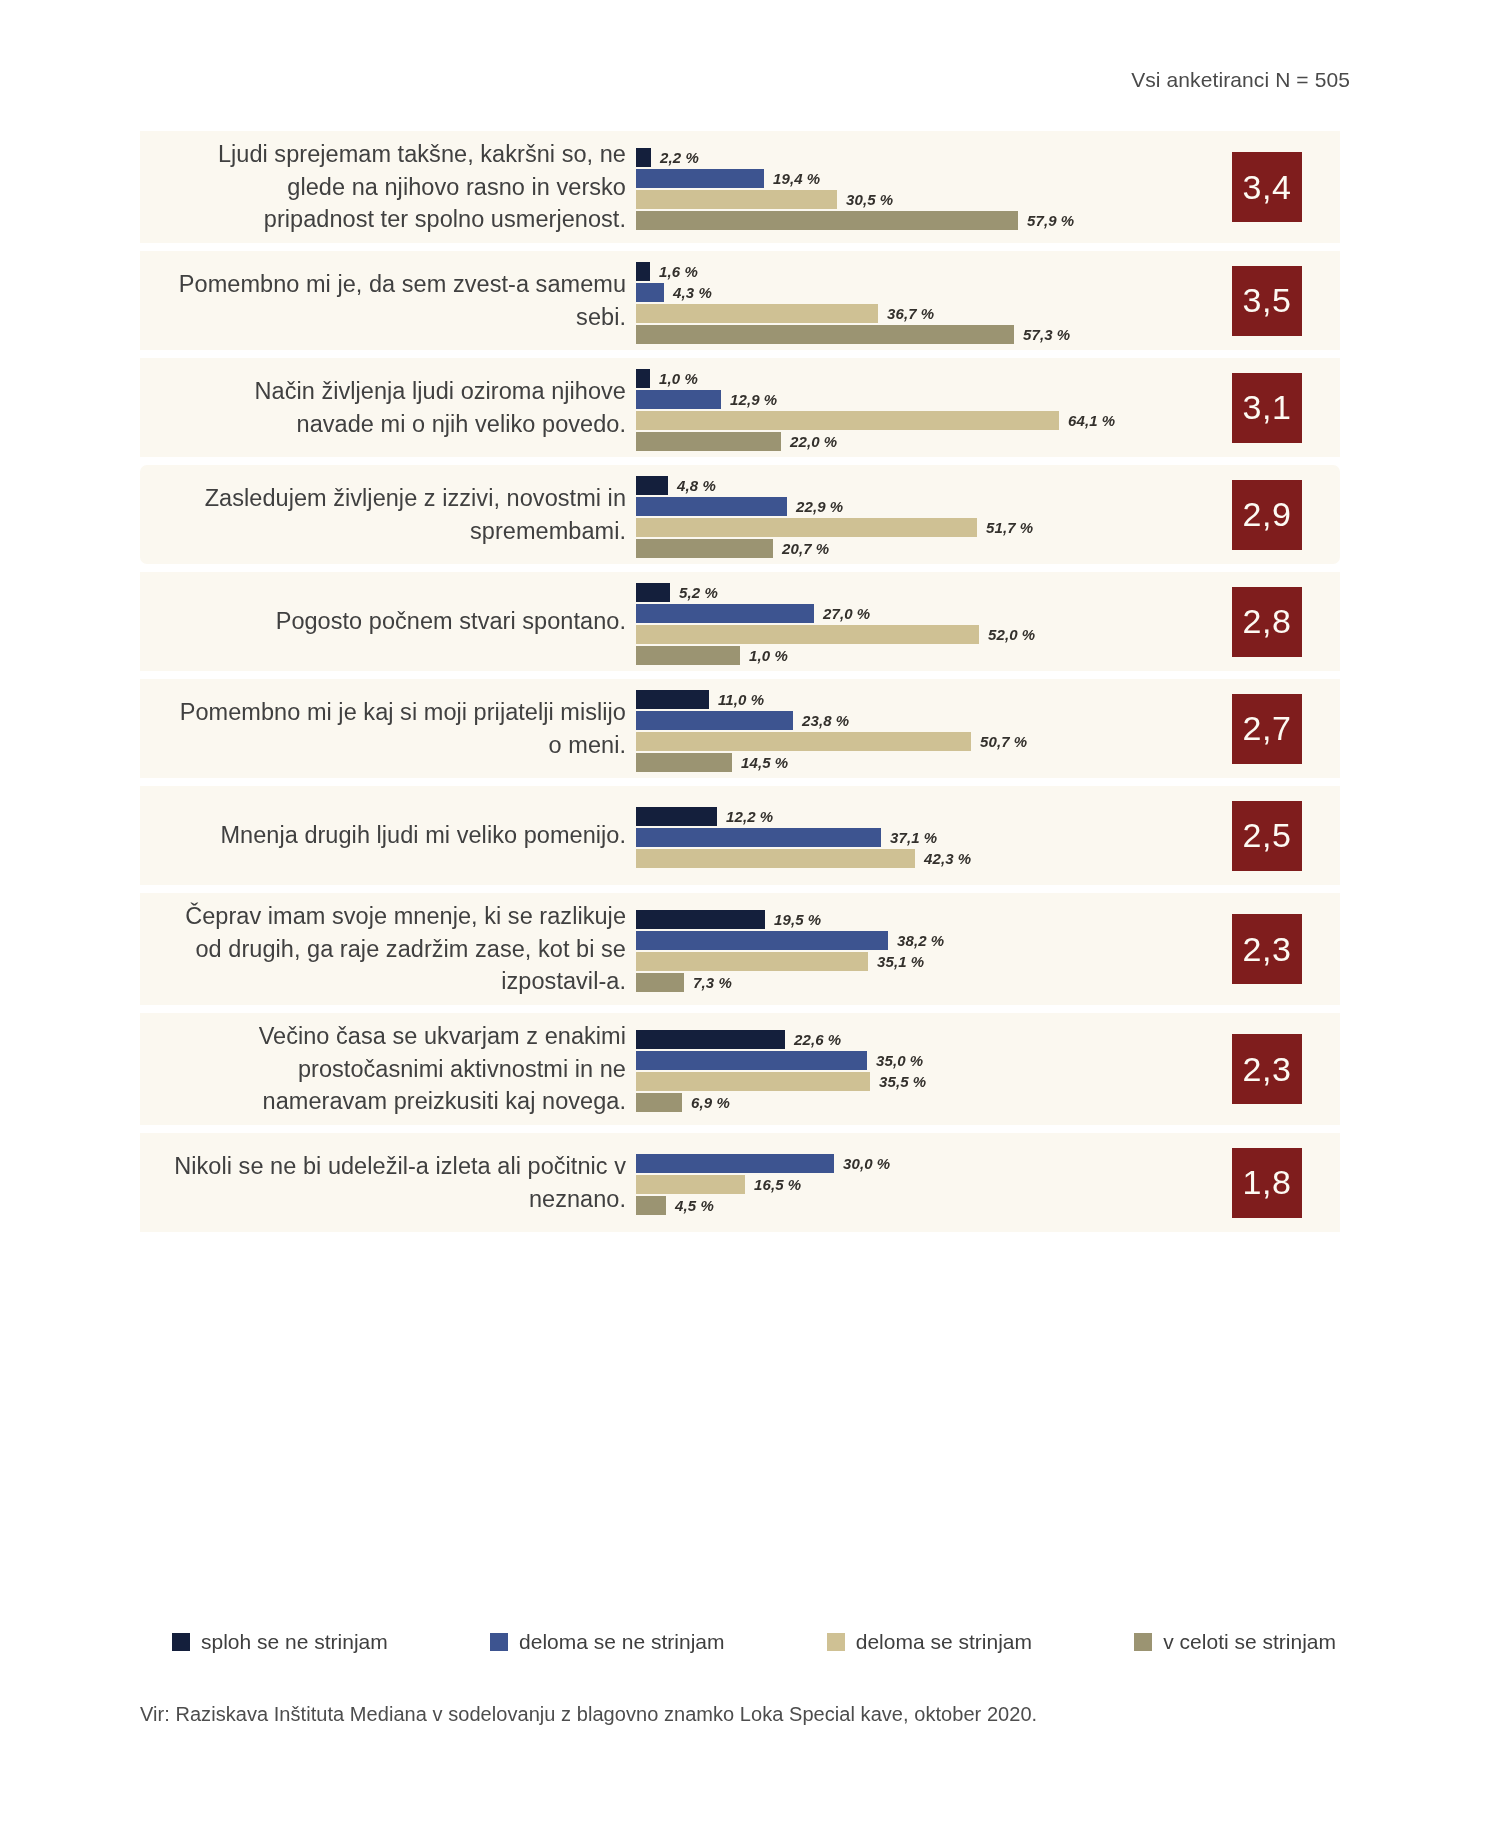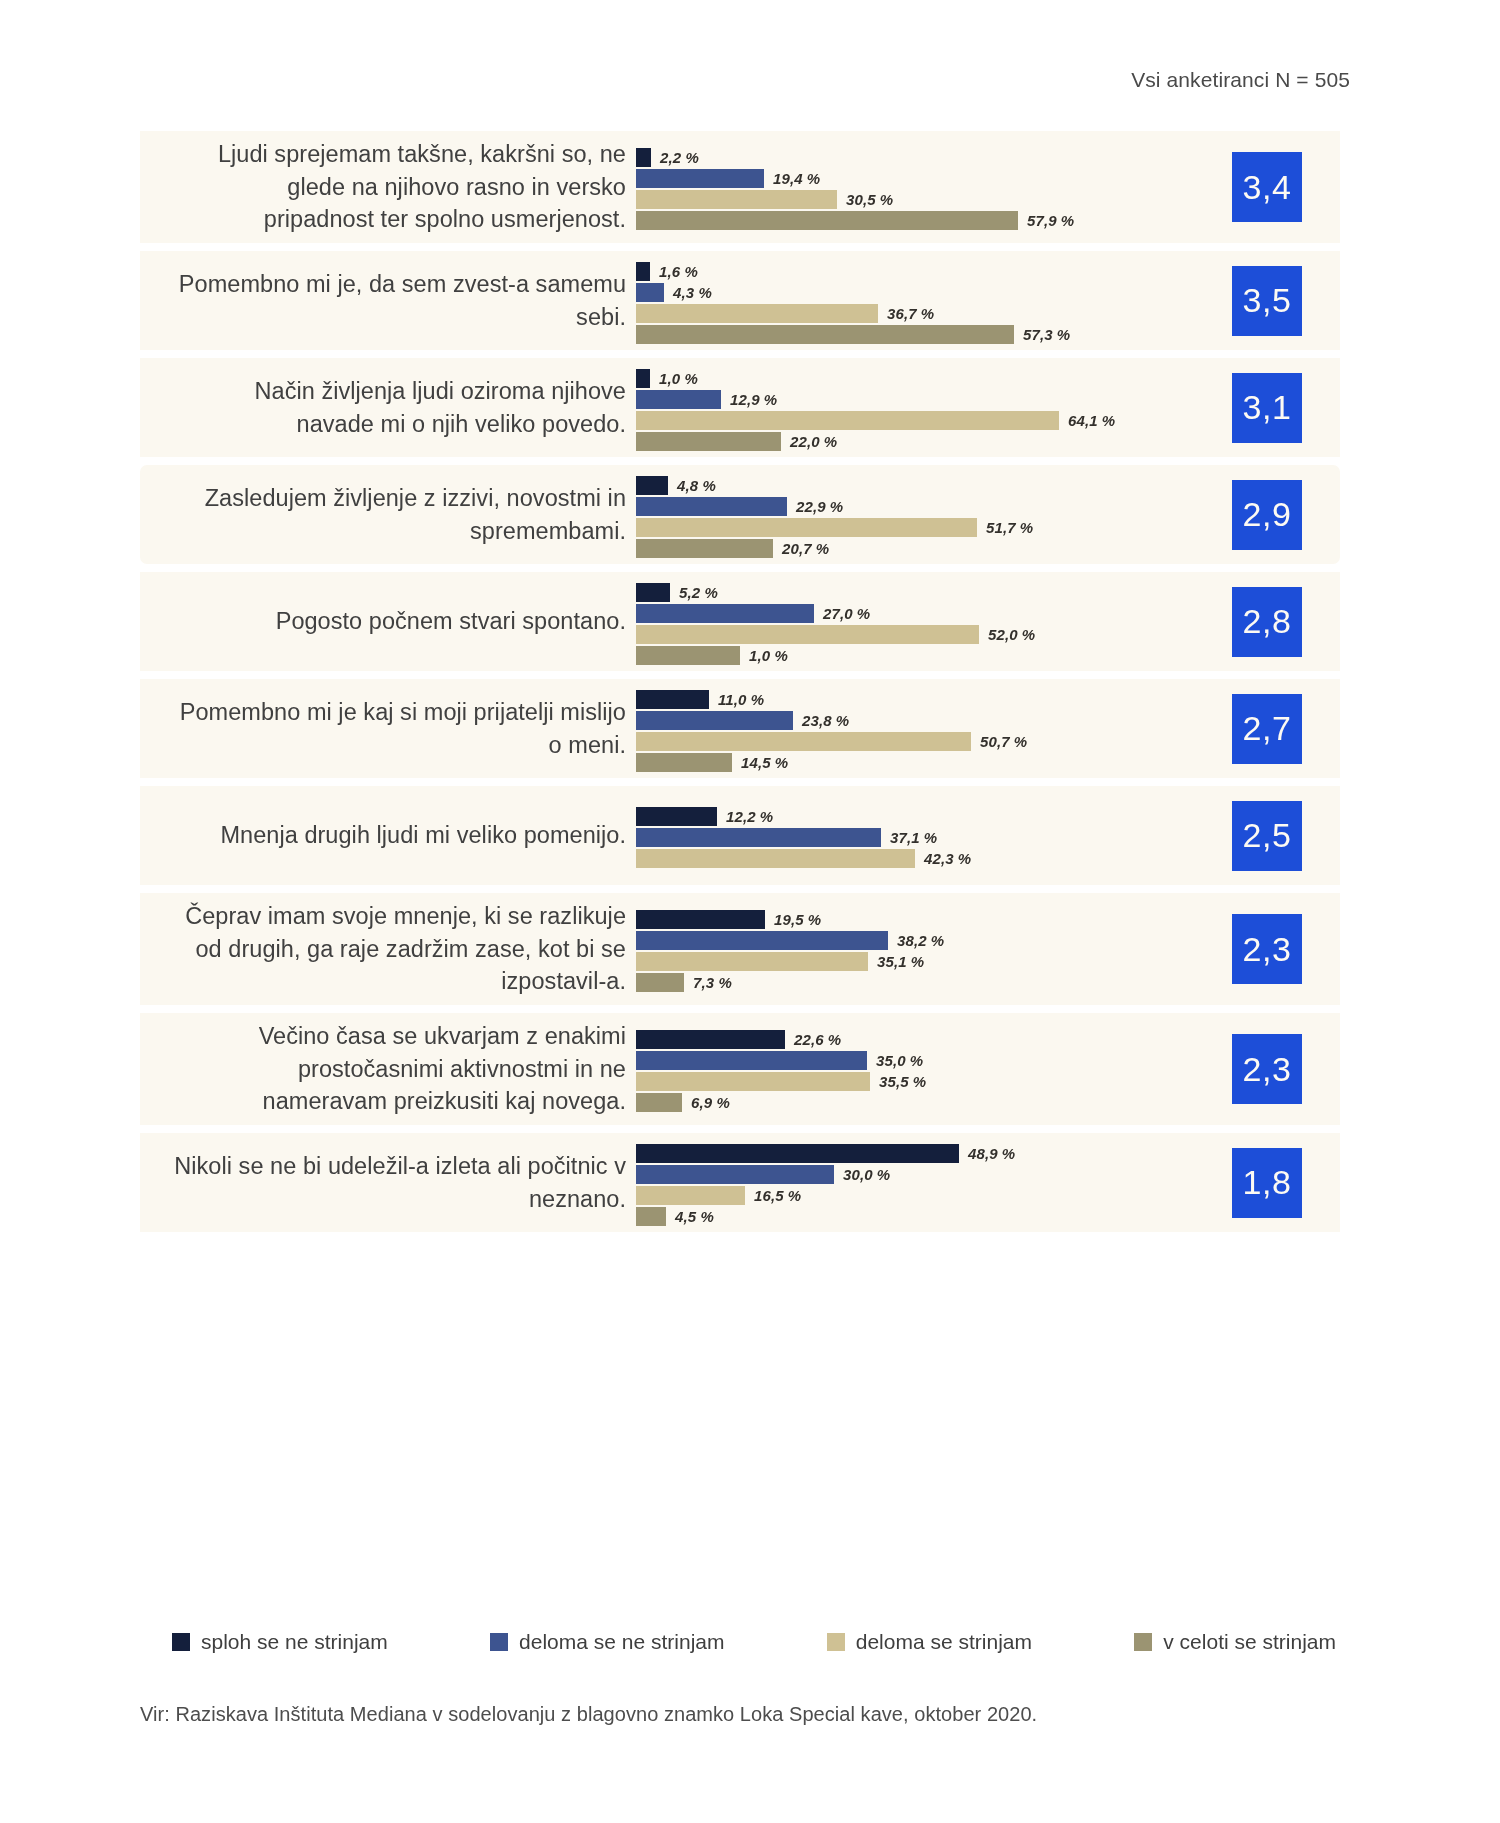--- a/index.html
+++ b/index.html
@@ -99,21 +99,21 @@
     letter-spacing: .1px;
   }
 
   .score {
     position: absolute;
     right: 38px;
     top: 50%;
     transform: translateY(-50%);
     width: 70px;
     height: 70px;
-    background: #1d4ed8;
+    background: #7f1d1d;
     color: #fdfaf3;
     font-size: 34px;
     display: flex;
     align-items: center;
     justify-content: center;
     letter-spacing: .5px;
   }
 
   
   .legend {
@@ -352,24 +352,20 @@
             <div class="bar" style="background: rgb(155, 148, 114); width: 46px;"></div>
             <div class="bar-val">6,9 %</div>
           </div>
         </div>
         <div class="score">2,3</div>
       </div>
       <div class="row" style="height: 99px;">
         <div class="row-label">Nikoli se ne bi udeležil-a izleta ali počitnic v neznano.</div>
         <div class="row-bars">
           <div class="bar-line">
-            <div class="bar" style="background: rgb(20, 31, 60); width: 323px;"></div>
-            <div class="bar-val">48,9 %</div>
-          </div>
-          <div class="bar-line">
             <div class="bar" style="background: rgb(61, 84, 144); width: 198px;"></div>
             <div class="bar-val">30,0 %</div>
           </div>
           <div class="bar-line">
             <div class="bar" style="background: rgb(207, 193, 148); width: 109px;"></div>
             <div class="bar-val">16,5 %</div>
           </div>
           <div class="bar-line">
             <div class="bar" style="background: rgb(155, 148, 114); width: 30px;"></div>
             <div class="bar-val">4,5 %</div>

